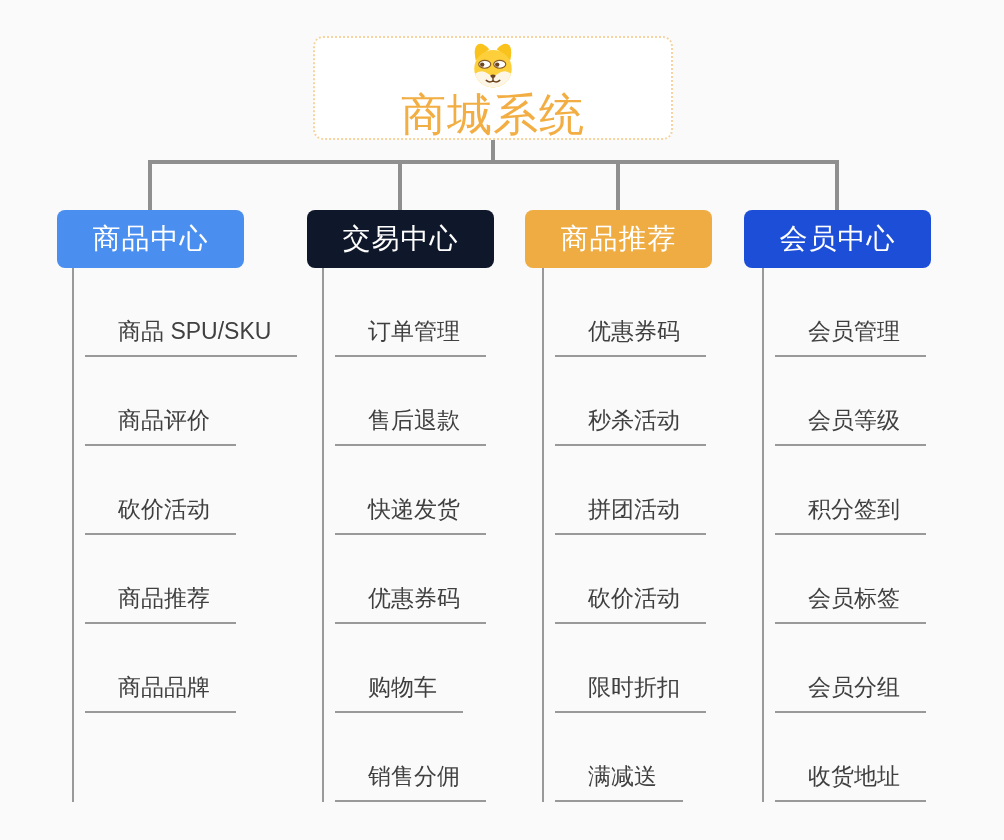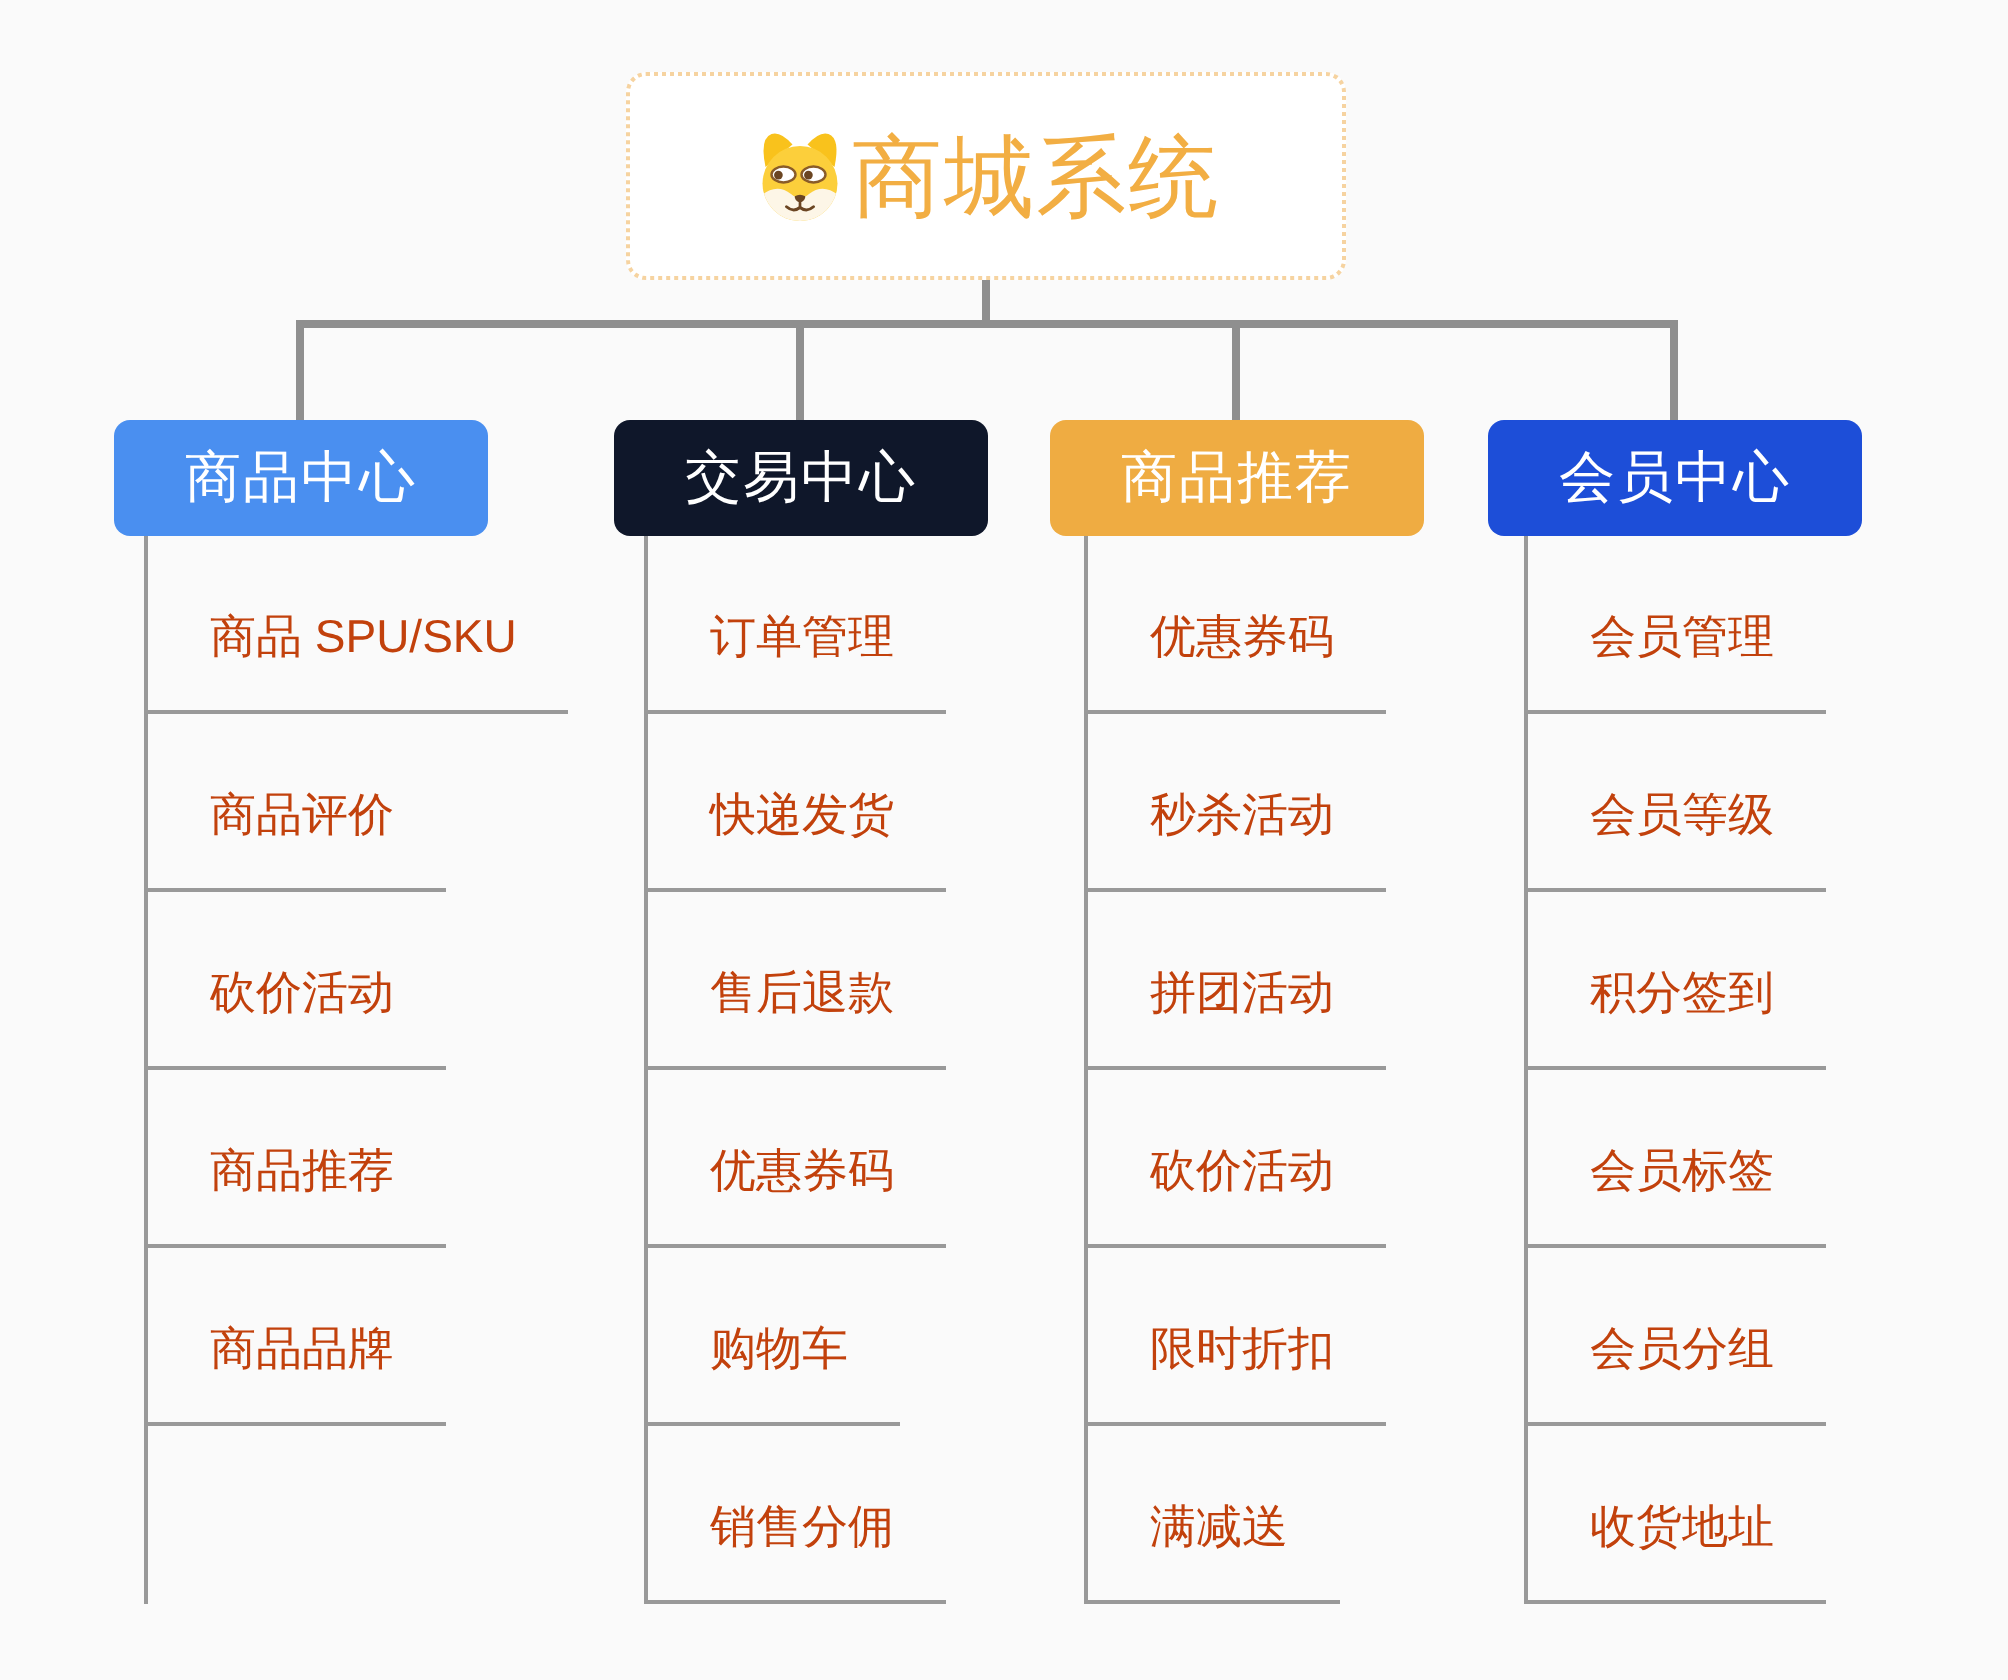--- a/index.html
+++ b/index.html
@@ -10,43 +10,43 @@
   
   .line{position:absolute;background:#8f8f8f;}
   .root-drop{left:491px;top:139px;width:4px;height:24px;}
   .hbar{left:148px;top:160px;width:691px;height:4px;border-radius:2px;}
   .vdrop{top:160px;width:4px;height:50px;}
   .vdrop.d0{left:148px}.vdrop.d1{left:398px}.vdrop.d2{left:616px}.vdrop.d3{left:835px}
   
   .root{
     position:absolute;left:313px;top:36px;width:360px;height:104px;box-sizing:border-box;
     background:#ffffff;border:2px dotted #f6d3a0;border-radius:10px;
-    display:flex;align-items:center;justify-content:center;gap:2px;
+    display:flex;align-items:center;justify-content:center;gap:2px;flex-direction:column;
   }
   .root-title{font-size:45px;color:#f2ae43;letter-spacing:1px;line-height:1;}
   .dog-icon{display:flex;align-items:center;}
   
   .branch{
     position:absolute;top:210px;width:187px;height:58px;border-radius:8px;
     color:#ffffff;font-size:28px;letter-spacing:1px;
     display:flex;align-items:center;justify-content:center;
   }
   .branch.b0{left:57px}.branch.b1{left:307px}.branch.b2{left:525px}.branch.b3{left:744px}
   
   .column{position:absolute;top:268px;width:240px;height:534px;}
   .column.c0{left:72px}.column.c1{left:322px}.column.c2{left:542px}.column.c3{left:762px}
   .column::before{
     content:"";position:absolute;left:0;top:0;width:2px;height:100%;background:#999999;
   }
   .item{
-    position:absolute;left:0;height:44px;box-sizing:border-box;width:max-content;
+    position:absolute;left:13px;height:44px;box-sizing:border-box;width:max-content;
     border-bottom:2px solid #999999;
-    padding:0 26px 24px 33px;
+    padding:0 26px 11px 33px;
     display:flex;align-items:flex-end;
-    font-size:23px;color:#c2410c;line-height:1.1;white-space:nowrap;
+    font-size:23px;color:#404040;line-height:1.1;white-space:nowrap;
   }
   .item:nth-child(1){top:45px}
   .item:nth-child(2){top:134px}
   .item:nth-child(3){top:223px}
   .item:nth-child(4){top:312px}
   .item:nth-child(5){top:401px}
   .item:nth-child(6){top:490px}
 </style>
 </head>
 <body>
@@ -89,22 +89,22 @@
     <div class="item">商品 SPU/SKU</div>
     <div class="item">商品评价</div>
     <div class="item">砍价活动</div>
     <div class="item">商品推荐</div>
     <div class="item">商品品牌</div>
   </div>
 
   <div class="branch b1" style="background: #0f172a;">交易中心</div>
   <div class="column c1">
     <div class="item">订单管理</div>
+    <div class="item">售后退款</div>
     <div class="item">快递发货</div>
-    <div class="item">售后退款</div>
     <div class="item">优惠券码</div>
     <div class="item">购物车</div>
     <div class="item">销售分佣</div>
   </div>
 
   <div class="branch b2" style="background: rgb(239, 172, 66);">商品推荐</div>
   <div class="column c2">
     <div class="item">优惠券码</div>
     <div class="item">秒杀活动</div>
     <div class="item">拼团活动</div>

